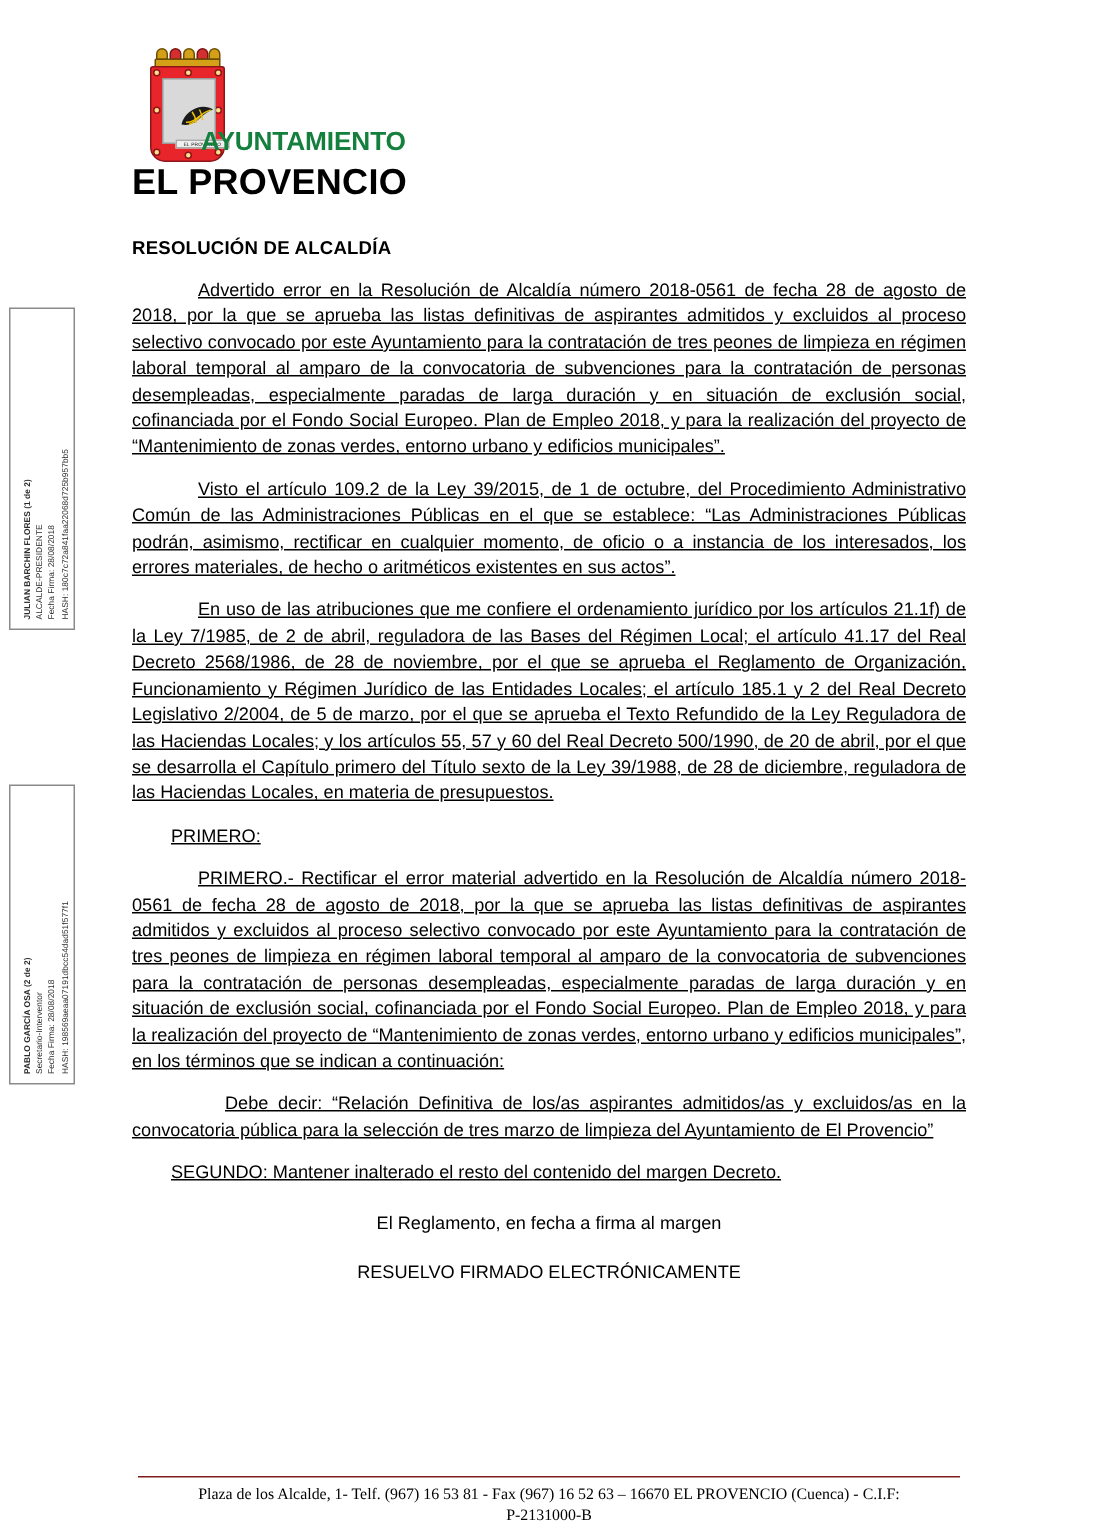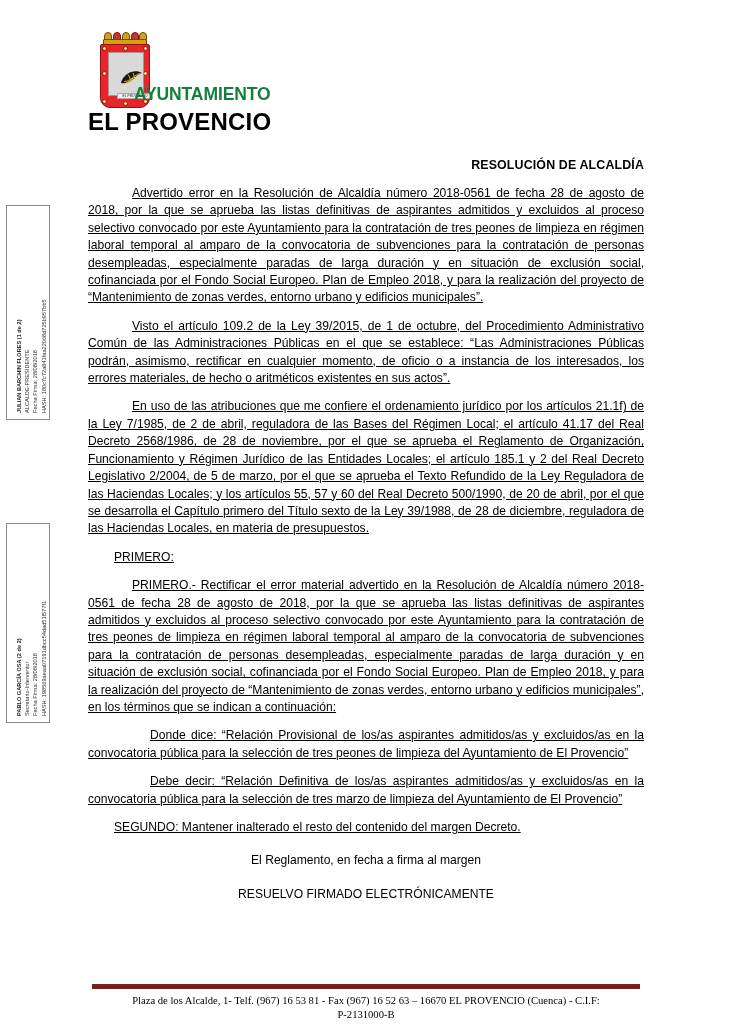--- a/index.html
+++ b/index.html
@@ -196,21 +196,21 @@
   }
 
   
   .body-col {
     position: absolute;
     left: 88px;
     top: 158px;
     width: 556px;
   }
   .doc-title {
-    text-align: right;
+    text-align: left;
     font-size: 12.4px;
     font-weight: bold;
     letter-spacing: 0.15px;
     margin: 0 0 13px 0;
   }
   p.para {
     margin: 0 0 11px 0;
     font-size: 12.1px;
     line-height: 17.4px;
     text-align: justify;
@@ -229,21 +229,21 @@
     text-indent: 0;
   }
   .gap-sm { height: 5px; }
 
   
   .footer {
     position: absolute;
     left: 92px;
     top: 984px;
     width: 548px;
-    border-top: 5px solid #7f1d1d;
+    border-top: 1px solid #7f1d1d;
     padding-top: 5px;
     font-family: "Liberation Serif", serif;
     font-size: 10.6px;
     line-height: 14px;
     text-align: center;
   }
 </style>
 </head>
 <body>
 
@@ -324,21 +324,20 @@
   <p class="para">Advertido error en la Resolución de Alcaldía número 2018-0561 de fecha 28 de agosto de 2018, por la que se aprueba las listas definitivas de aspirantes admitidos y excluidos al proceso selectivo convocado por este Ayuntamiento para la contratación de tres peones de limpieza en régimen laboral temporal al amparo de la convocatoria de subvenciones para la contratación de personas desempleadas, especialmente paradas de larga duración y en situación de exclusión social, cofinanciada por el Fondo Social Europeo. Plan de Empleo 2018, y para la realización del proyecto de “Mantenimiento de zonas verdes, entorno urbano y edificios municipales”.</p>
 
   <p class="para">Visto el artículo 109.2 de la Ley 39/2015, de 1 de octubre, del Procedimiento Administrativo Común de las Administraciones Públicas en el que se establece: “Las Administraciones Públicas podrán, asimismo, rectificar en cualquier momento, de oficio o a instancia de los interesados, los errores materiales, de hecho o aritméticos existentes en sus actos”.</p>
 
   <p class="para">En uso de las atribuciones que me confiere el ordenamiento jurídico por los artículos 21.1f) de la Ley 7/1985, de 2 de abril, reguladora de las Bases del Régimen Local; el artículo 41.17 del Real Decreto 2568/1986, de 28 de noviembre, por el que se aprueba el Reglamento de Organización, Funcionamiento y Régimen Jurídico de las Entidades Locales; el artículo 185.1 y 2 del Real Decreto Legislativo 2/2004, de 5 de marzo, por el que se aprueba el Texto Refundido de la Ley Reguladora de las Haciendas Locales; y los artículos 55, 57 y 60 del Real Decreto 500/1990, de 20 de abril, por el que se desarrolla el Capítulo primero del Título sexto de la Ley 39/1988, de 28 de diciembre, reguladora de las Haciendas Locales, en materia de presupuestos.</p>
 
   <p class="para small-indent">PRIMERO:</p>
 
   <p class="para">PRIMERO.- Rectificar el error material advertido en la Resolución de Alcaldía número 2018-0561 de fecha 28 de agosto de 2018, por la que se aprueba las listas definitivas de aspirantes admitidos y excluidos al proceso selectivo convocado por este Ayuntamiento para la contratación de tres peones de limpieza en régimen laboral temporal al amparo de la convocatoria de subvenciones para la contratación de personas desempleadas, especialmente paradas de larga duración y en situación de exclusión social, cofinanciada por el Fondo Social Europeo. Plan de Empleo 2018, y para la realización del proyecto de “Mantenimiento de zonas verdes, entorno urbano y edificios municipales”, en los términos que se indican a continuación:</p>
 
-  <p class="para indent-big">Donde dice: “Relación Provisional de los/as aspirantes admitidos/as y excluidos/as en la convocatoria pública para la selección de tres peones de limpieza del Ayuntamiento de El Provencio”</p>
 
   <p class="para indent-big">Debe decir: “Relación Definitiva de los/as aspirantes admitidos/as y excluidos/as en la convocatoria pública para la selección de tres marzo de limpieza del Ayuntamiento de El Provencio”</p>
 
   <p class="para small-indent">SEGUNDO: Mantener inalterado el resto del contenido del margen Decreto.</p>
 
   <div class="gap-sm"></div>
 
   <p class="center">El Reglamento, en fecha a firma al margen</p>
 
   <div class="gap-sm"></div>

